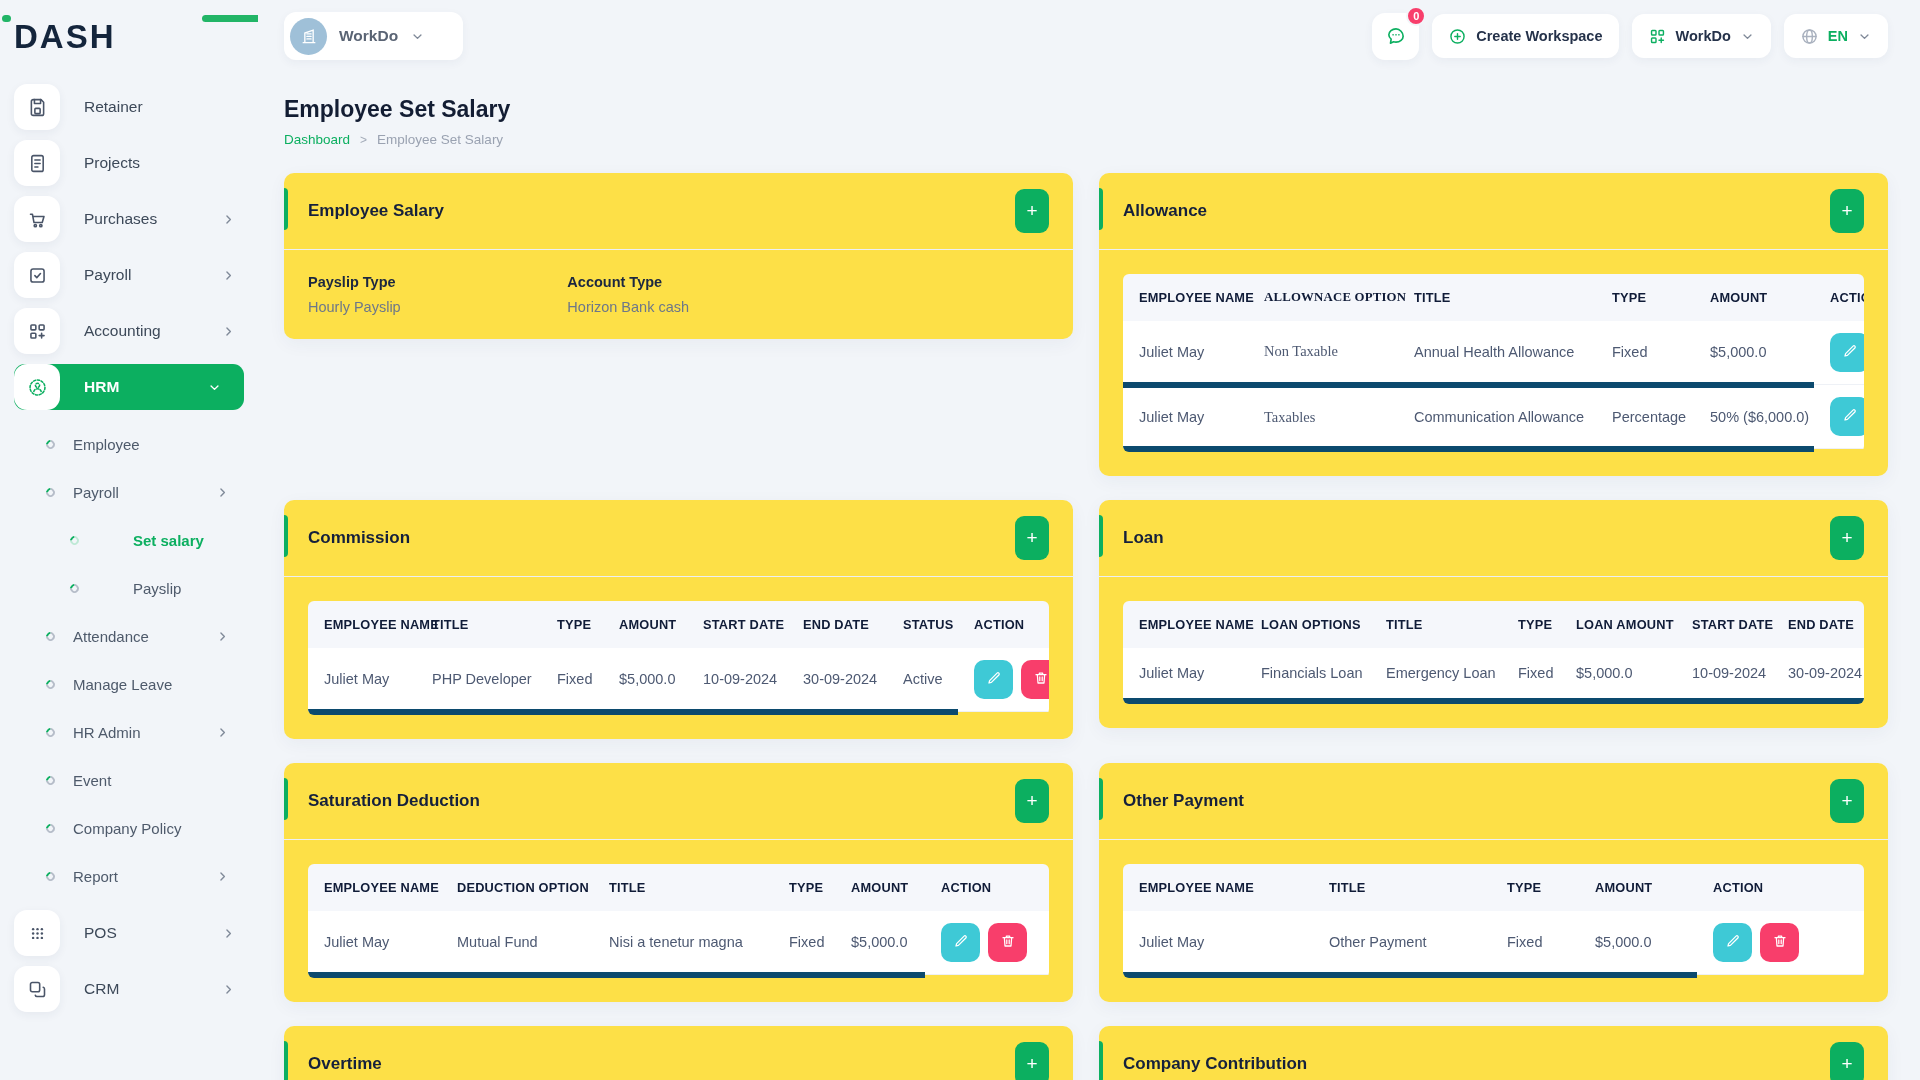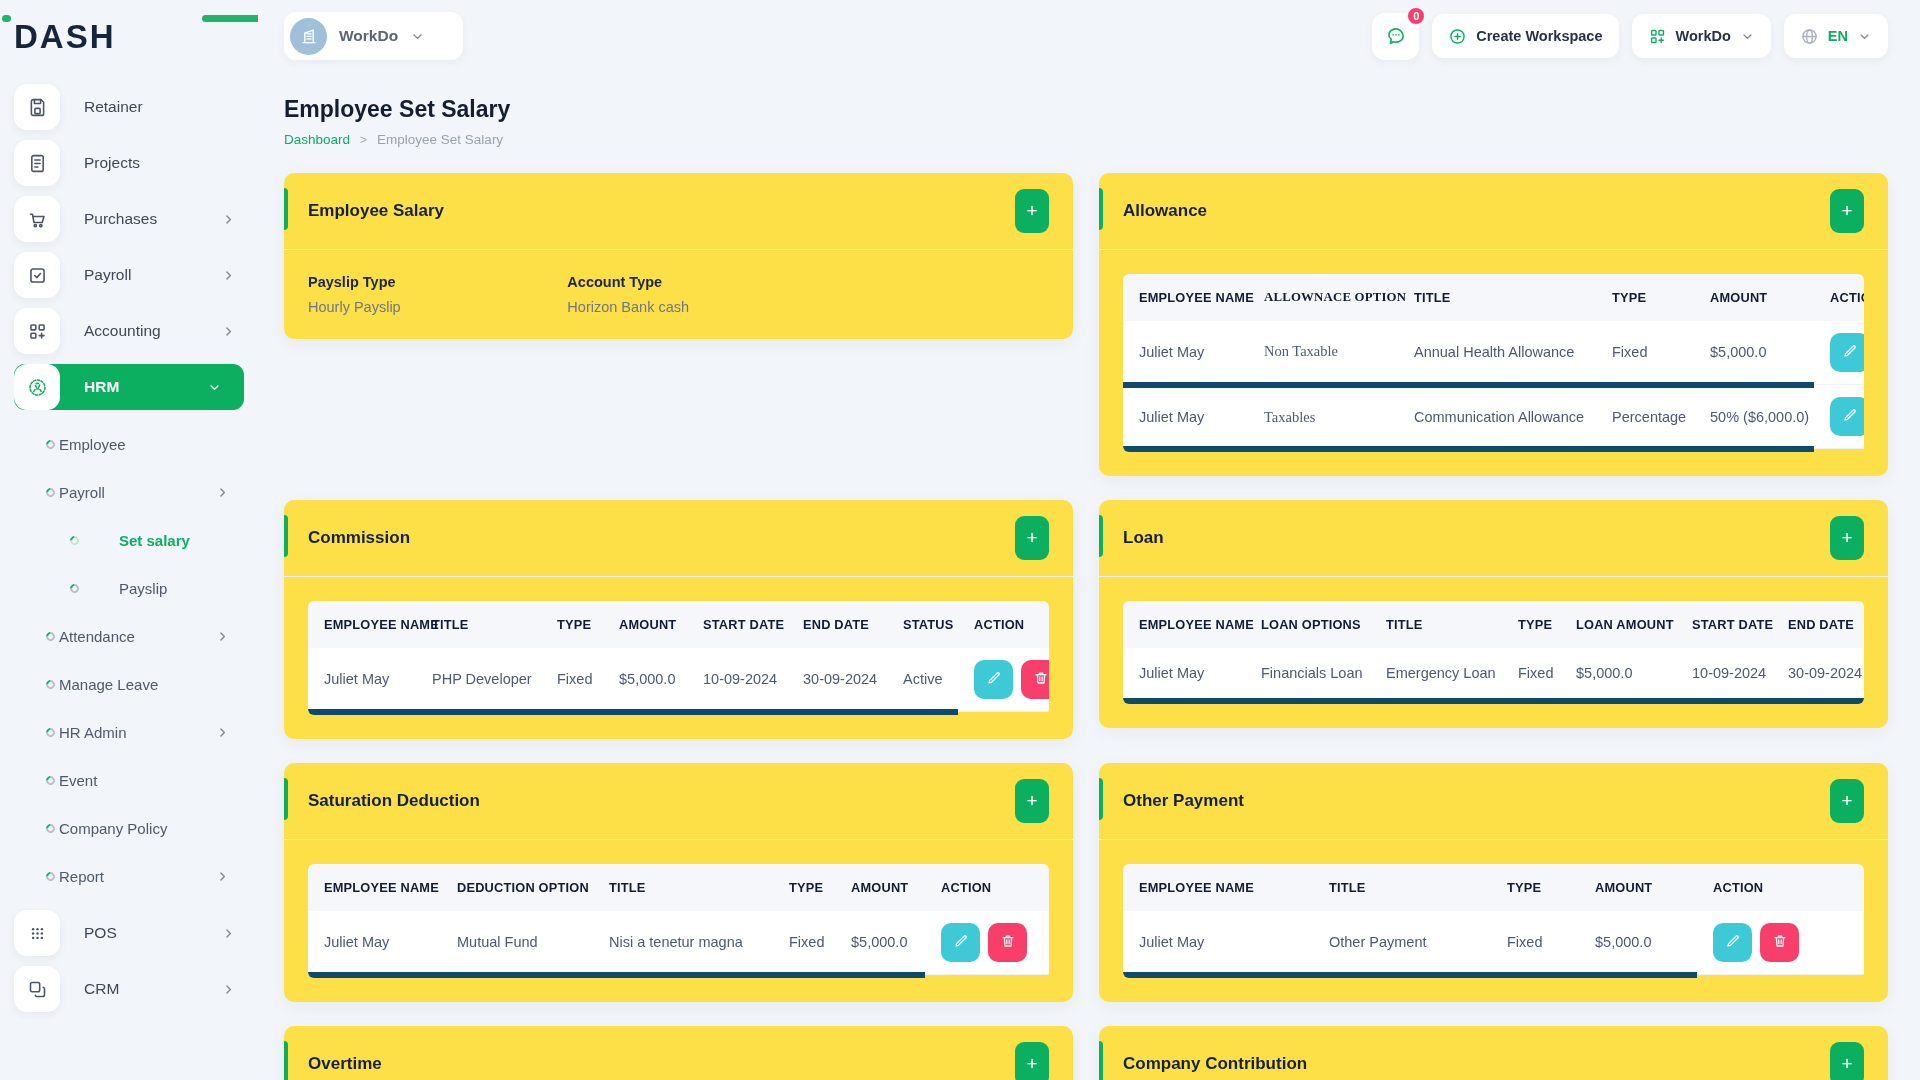--- a/index.html
+++ b/index.html
@@ -19,21 +19,21 @@
   .icon-box svg{width:21px;height:21px;}
   .snav-label{margin-left:24px;font-size:15.5px;font-weight:500;color:#3d4959;flex:1;}
   .chev{color:#808a99;display:flex;align-items:center;margin-right:22px;}
   .chev svg{width:15px;height:15px;}
   .snav-row.active-pill{background:#0caf60;border-radius:11px;margin-right:14px;padding-right:0;}
   .snav-row.active-pill .snav-label{color:#ffffff;font-weight:700;}
   .snav-row.active-pill .icon-box{color:#0caf60;box-shadow:none;}
   .snav-row.active-pill .chev{color:#ffffff;}
 
   .snav-row.dotted{height:48px;padding-left:32px;}
-  .snav-row.dotted .snav-label{margin-left:4px;font-size:15px;color:#4e5a6b;}
+  .snav-row.dotted .snav-label{margin-left:18px;font-size:15px;color:#4e5a6b;}
   .snav-row.dotted .chev{margin-right:28px;}
   .snav-row.dotted.nested{padding-left:56px;gap:36px;}
   .dot{width:9px;height:9px;border:2.4px solid #b6bdc9;border-top-color:#0caf60;border-radius:50%;transform:rotate(-45deg);flex:0 0 9px;}
   .snav-row.dotted.active .snav-label{color:#0caf60;font-weight:600;}
   .snav-row.dotted.active .dot{border-color:#bfe9d6;border-top-color:#0caf60;}
 
   
   .topbar{position:absolute;left:258px;top:0;width:1662px;height:72px;display:flex;align-items:center;padding:0 32px 0 26px;}
   .pill{background:#ffffff;border-radius:12px;display:flex;align-items:center;box-shadow:0 3px 10px rgba(30,50,90,.05);cursor:pointer;}
   .ws-pill{padding:5px 16px 5px 6px;height:48px;gap:12px;}

